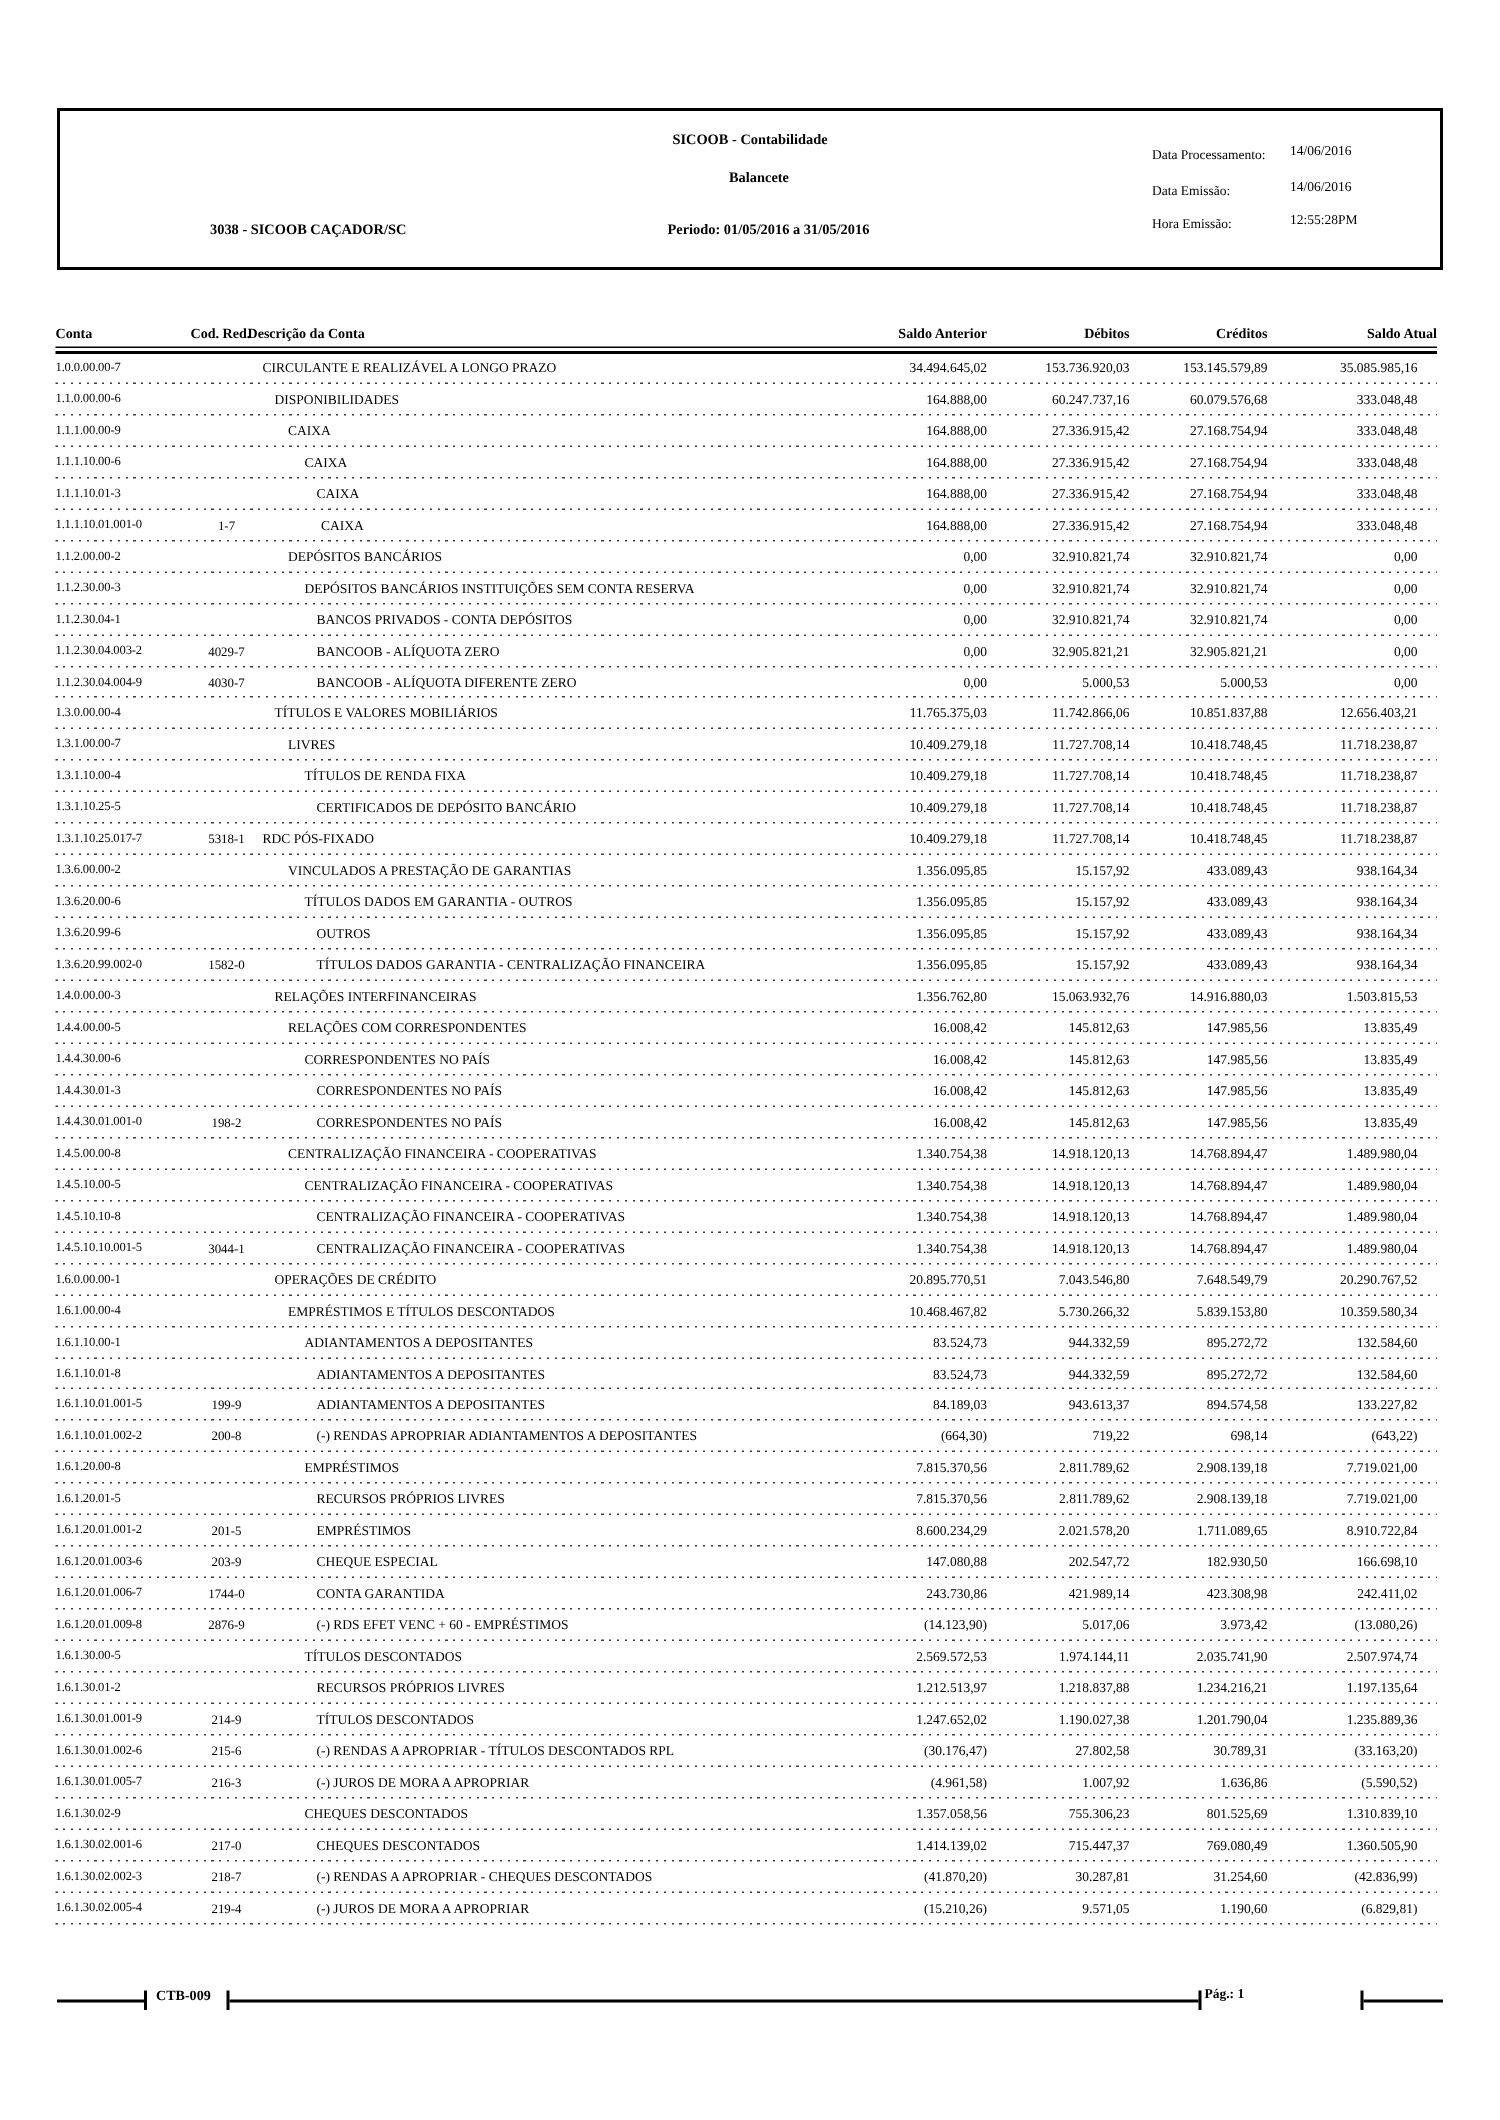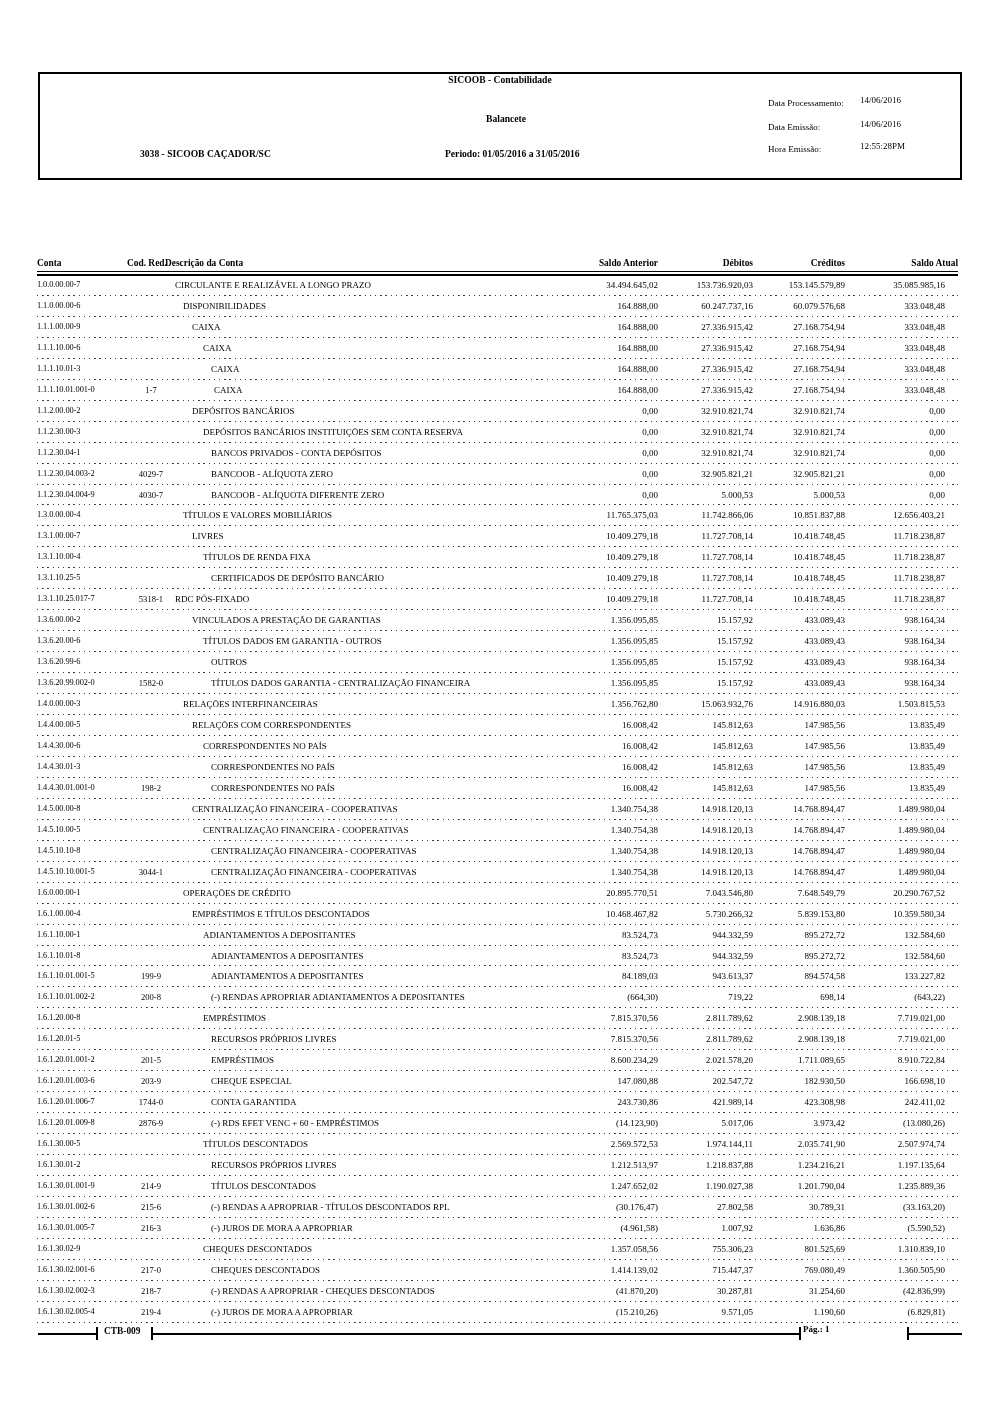--- a/index.html
+++ b/index.html
@@ -3,34 +3,34 @@
 <meta charset="utf-8">
 <style>
   html,body{margin:0;padding:0;background:#fff;}
   .page{
     position:relative;width:1000px;height:1413px;background:#ffffff;
     font-family:"Liberation Serif","DejaVu Serif",serif;color:#000;overflow:hidden;
   }
   
   .hbox{position:absolute;left:38px;top:72px;width:924px;height:108px;
         border:2px solid #000;box-sizing:border-box;}
-  .h-title{position:absolute;left:0;right:0;top:0;text-align:center;
+  .h-title{position:absolute;left:0;right:0;top:14px;text-align:center;
            font-weight:bold;font-size:9.6px;}
   .h-sub{position:absolute;left:0;right:0;top:39px;text-align:center;
          font-weight:bold;font-size:9.6px;margin-left:12px;}
   .h-entity{position:absolute;left:100px;top:74px;font-weight:bold;font-size:9.6px;}
   .h-period{position:absolute;left:405px;top:74px;font-weight:bold;font-size:9.6px;}
   .m-label{position:absolute;left:728px;font-size:9px;}
   .m-value{position:absolute;left:820px;font-size:9px;}
   .ml0{top:24px}.ml1{top:48px}.ml2{top:70px}
   .mv0{top:21px}.mv1{top:45px}.mv2{top:67px}
   
   .table{position:absolute;left:37px;top:218px;width:921px;}
   .grid{display:grid;grid-template-columns:90px 48px 325px 158px 95px 92px 113px;}
-  .thead{font-weight:bold;font-size:9.4px;padding-bottom:3px;margin-top:40px;}
+  .thead{font-weight:bold;font-size:9.4px;padding-bottom:3px;}
   .th-desc{text-indent:-10px;}
   .num{text-align:right;}
   .thead-rule{height:2px;border-top:1px solid #000;border-bottom:2px solid #000;}
   .row{position:relative;height:20.96px;}
   .cells{padding-top:4px;font-size:9px;line-height:10px;}
   .c-conta{font-size:8.4px;letter-spacing:-0.1px;}
   .c-cod{text-align:center;font-size:8.6px;}
   .c-st{padding-right:13px;box-sizing:border-box;}
   .sep{position:absolute;left:0;right:0;bottom:1px;height:1px;
        background:repeating-linear-gradient(to right,#3d3d3d 0 1.4px,transparent 1.4px 5.2px);}

